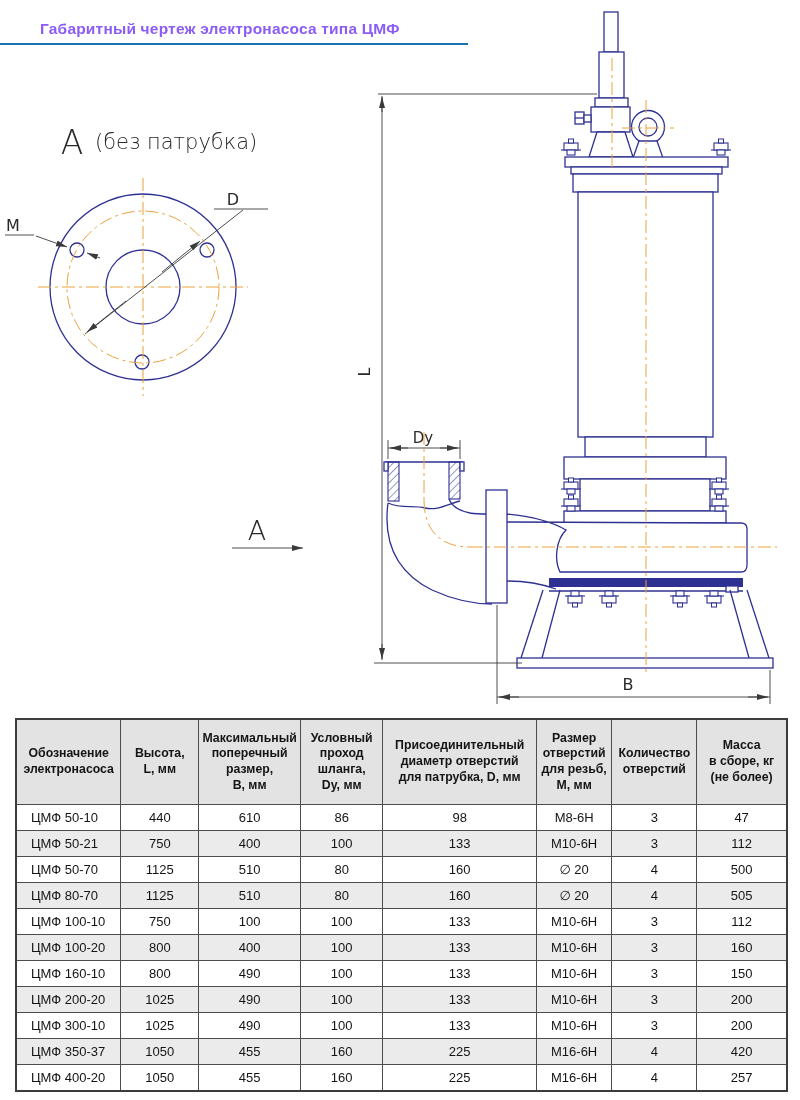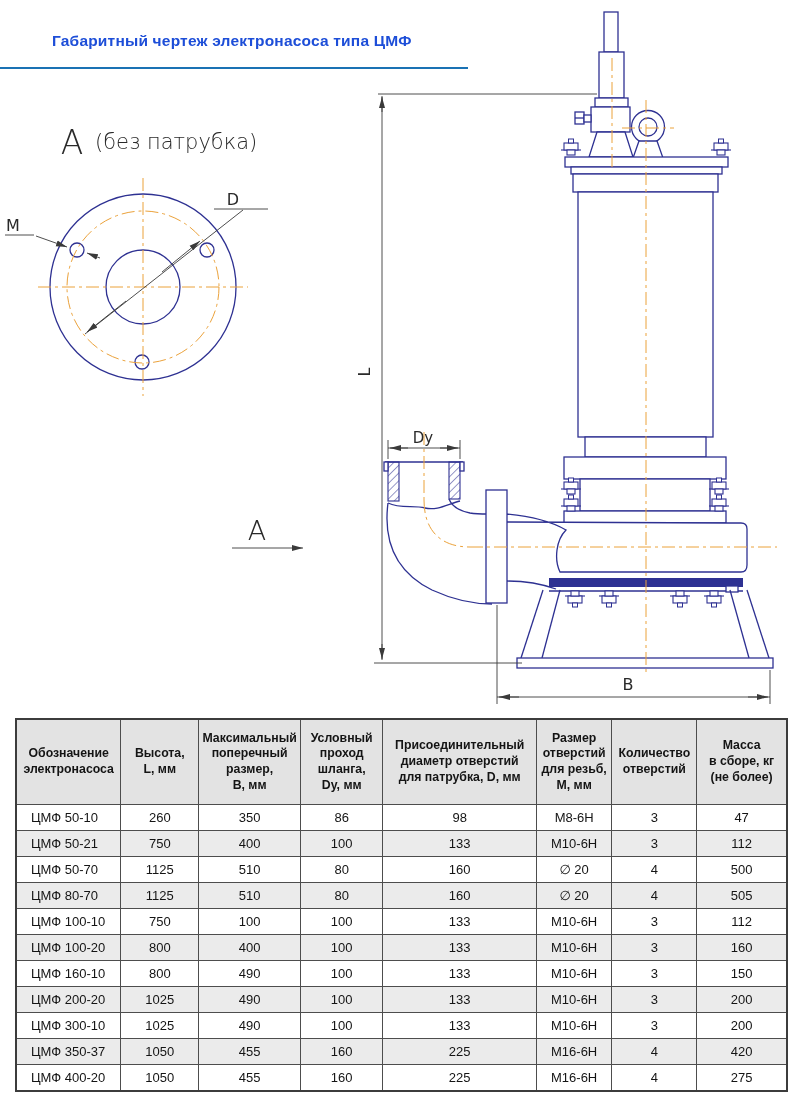--- a/index.html
+++ b/index.html
@@ -1,20 +1,20 @@
 <!DOCTYPE html>
 <html><head>
 <meta charset="utf-8">
 <style>
   html,body{margin:0;padding:0;background:#fff;}
   .page{position:relative;width:800px;height:1100px;background:#fff;overflow:hidden;
         font-family:"Liberation Sans",sans-serif;}
   .title-wrap{position:absolute;top:20px;left:0;width:468px;border-bottom:2px solid #1a72b4;
         padding:0 0 5px 40px;box-sizing:border-box;}
-  .title-wrap h1{margin:12px;font-size:15.5px;font-weight:700;color:#1d4ed8;letter-spacing:.2px;}
+  .title-wrap h1{margin:0;font-size:15.5px;font-weight:700;color:#8b5cf6;letter-spacing:.2px;}
   svg.draw{position:absolute;top:0;left:0;}
   .ln{stroke:#2E3192;stroke-width:1.3;fill:none;}
   .shp{stroke:#2E3192;stroke-width:1.3;fill:#fff;}
   .thick{fill:#2E3192;stroke:none;}
   .cl{stroke:#EBA23B;stroke-width:1;fill:none;stroke-dasharray:13 4 3 4;}
   .dim{stroke:#3a3a3a;stroke-width:.9;fill:none;}
   .dimtxt{font-family:"DejaVu Sans",sans-serif;font-size:16px;fill:#2a2a2a;}
   .biglbl{font-family:"DejaVu Sans",sans-serif;font-size:33px;font-weight:300;fill:#2a2a2a;}
   .notelbl{font-family:"DejaVu Sans",sans-serif;font-size:21px;font-weight:300;fill:#2a2a2a;}
   table.specs{position:absolute;top:718px;left:15px;width:773px;border-collapse:collapse;
@@ -234,22 +234,22 @@
           <th>Количество
 отверстий</th>
           <th>Масса
 в сборе, кг
 (не более)</th>
         </tr>
       </thead>
     <tbody>
         <tr>
           <td>ЦМФ 50-10</td>
-          <td>260</td>
-          <td>350</td>
+          <td>440</td>
+          <td>610</td>
           <td>86</td>
           <td>98</td>
           <td>M8-6H</td>
           <td>3</td>
           <td>47</td>
         </tr>
         <tr>
           <td>ЦМФ 50-21</td>
           <td>750</td>
           <td>400</td>
@@ -340,18 +340,18 @@
           <td>420</td>
         </tr>
         <tr>
           <td>ЦМФ 400-20</td>
           <td>1050</td>
           <td>455</td>
           <td>160</td>
           <td>225</td>
           <td>M16-6H</td>
           <td>4</td>
-          <td>275</td>
+          <td>257</td>
         </tr>
       </tbody>
   </table>
 
 </div>
 
 </body></html>

